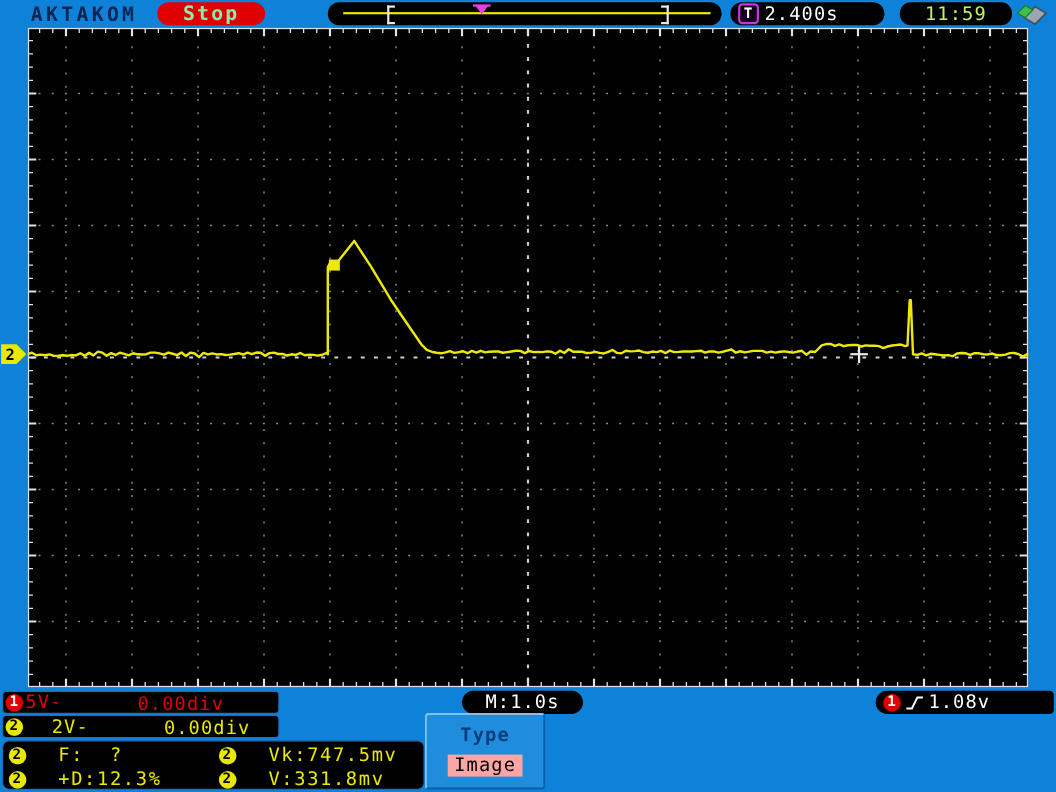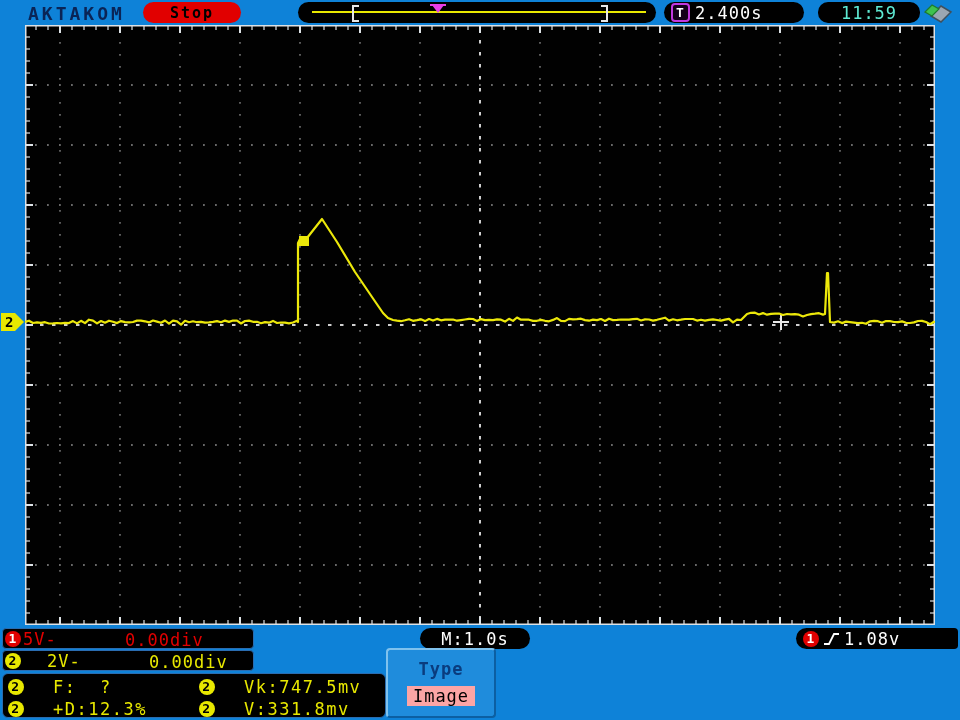--- a/index.html
+++ b/index.html
@@ -2,37 +2,37 @@
 <html><head>
 <meta charset="utf-8">
 <style>
   html,body{margin:0;padding:0;}
   .scope{position:relative;width:960px;height:720px;background:#0e82d8;overflow:hidden;
          font-family:"DejaVu Sans Mono","Liberation Mono",monospace;}
   .abs{position:absolute;}
   
   .brand{left:28px;top:3px;font-size:18px;font-weight:bold;letter-spacing:3px;color:#0a2456;}
   .stop-pill{left:143px;top:2px;width:98px;height:21px;background:#e10000;border-radius:11px;
-             color:#000000;font-size:15px;font-weight:bold;letter-spacing:2px;
+             color:#86efac;font-size:18px;font-weight:bold;letter-spacing:2px;
              display:flex;align-items:center;justify-content:center;}
   .pos-bar{left:298px;top:2px;width:358px;height:21px;background:#000;border-radius:11px;}
   .pos-line{position:absolute;left:14px;right:10px;top:9px;height:2px;background:#e8e800;}
   .bracket{position:absolute;top:3px;width:5px;height:13px;border:2px solid #e8e8e8;}
   .b-left{left:54px;border-right:none;}
   .b-right{left:303px;border-left:none;}
   .pos-marker{position:absolute;left:134px;top:3px;width:0;height:0;
               border-left:6px solid transparent;border-right:6px solid transparent;
               border-top:8px solid #e83ee8;}
   .pos-marker-bar{position:absolute;left:132px;top:2px;width:16px;height:2px;background:#e83ee8;}
   .trig-pill{left:664px;top:2px;width:140px;height:21px;background:#000;border-radius:11px;
              display:flex;align-items:center;gap:5px;color:#fff;font-size:17px;letter-spacing:1px;}
   .t-icon{margin-left:7px;width:15px;height:15px;border:2px solid #c238e0;border-radius:4px;
           color:#fff;font-size:13px;font-weight:bold;line-height:15px;text-align:center;background:#14001a;}
   .clock-pill{left:818px;top:2px;width:102px;height:21px;background:#000;border-radius:10px;
-              color:#5eead4;font-size:17px;letter-spacing:1px;display:flex;align-items:center;justify-content:center;}
+              color:#bef264;font-size:17px;letter-spacing:1px;display:flex;align-items:center;justify-content:center;}
   
   #grat{left:25px;top:25px;}
   #chmark{left:0px;top:312px;}
   
   .blackbox{background:#000;border:1px solid #2a6cb0;box-sizing:border-box;color:#fff;}
   .chbox{left:2px;width:252px;height:21px;border-radius:4px;display:flex;align-items:center;font-size:17px;letter-spacing:1px;}
   .ch1box{top:628px;}
   .ch2box{top:650px;}
   .circ{display:inline-block;width:16px;height:16px;border-radius:50%;font-size:13px;font-weight:bold;
         text-align:center;line-height:16px;flex:none;}

